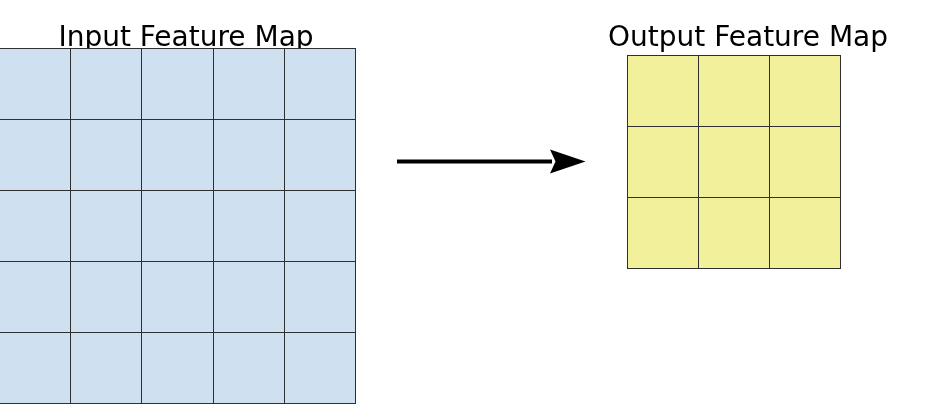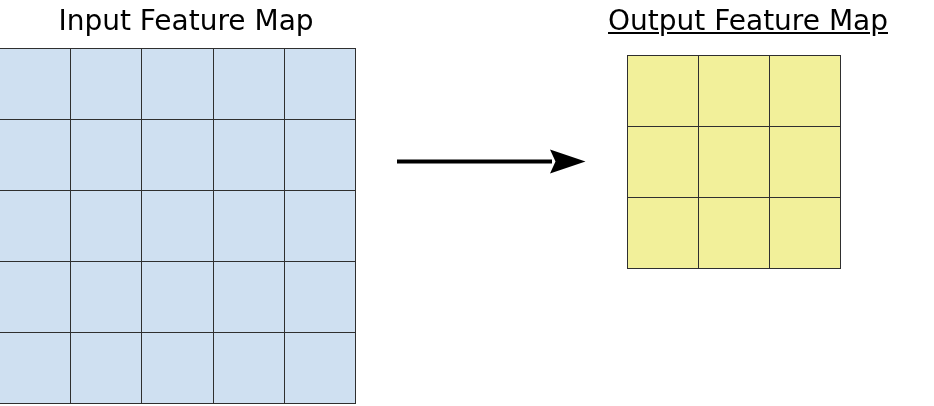--- a/index.html
+++ b/index.html
@@ -16,31 +16,31 @@
   #canvas {
     position: relative;
     width: 934px;
     height: 406px;
     background: #ffffff;
   }
 
   
   .title {
     position: absolute;
-    top: 4px;
+    top: 20px;
     font-size: 28px;
     line-height: 34px;
     color: #000000;
     white-space: nowrap;
     text-align: center;
     font-weight: 400;
     letter-spacing: 0px;
   }
   #input-title  { left: 6px;   width: 360px; }
-  #output-title { left: 568px; width: 360px; text-decoration: underline; }
+  #output-title { left: 568px; width: 360px; }
 
   
   .grid {
     position: absolute;
     display: grid;
     box-sizing: border-box;
   }
   .cell {
     box-sizing: border-box;
     border: 1px solid #2f2f2f;

